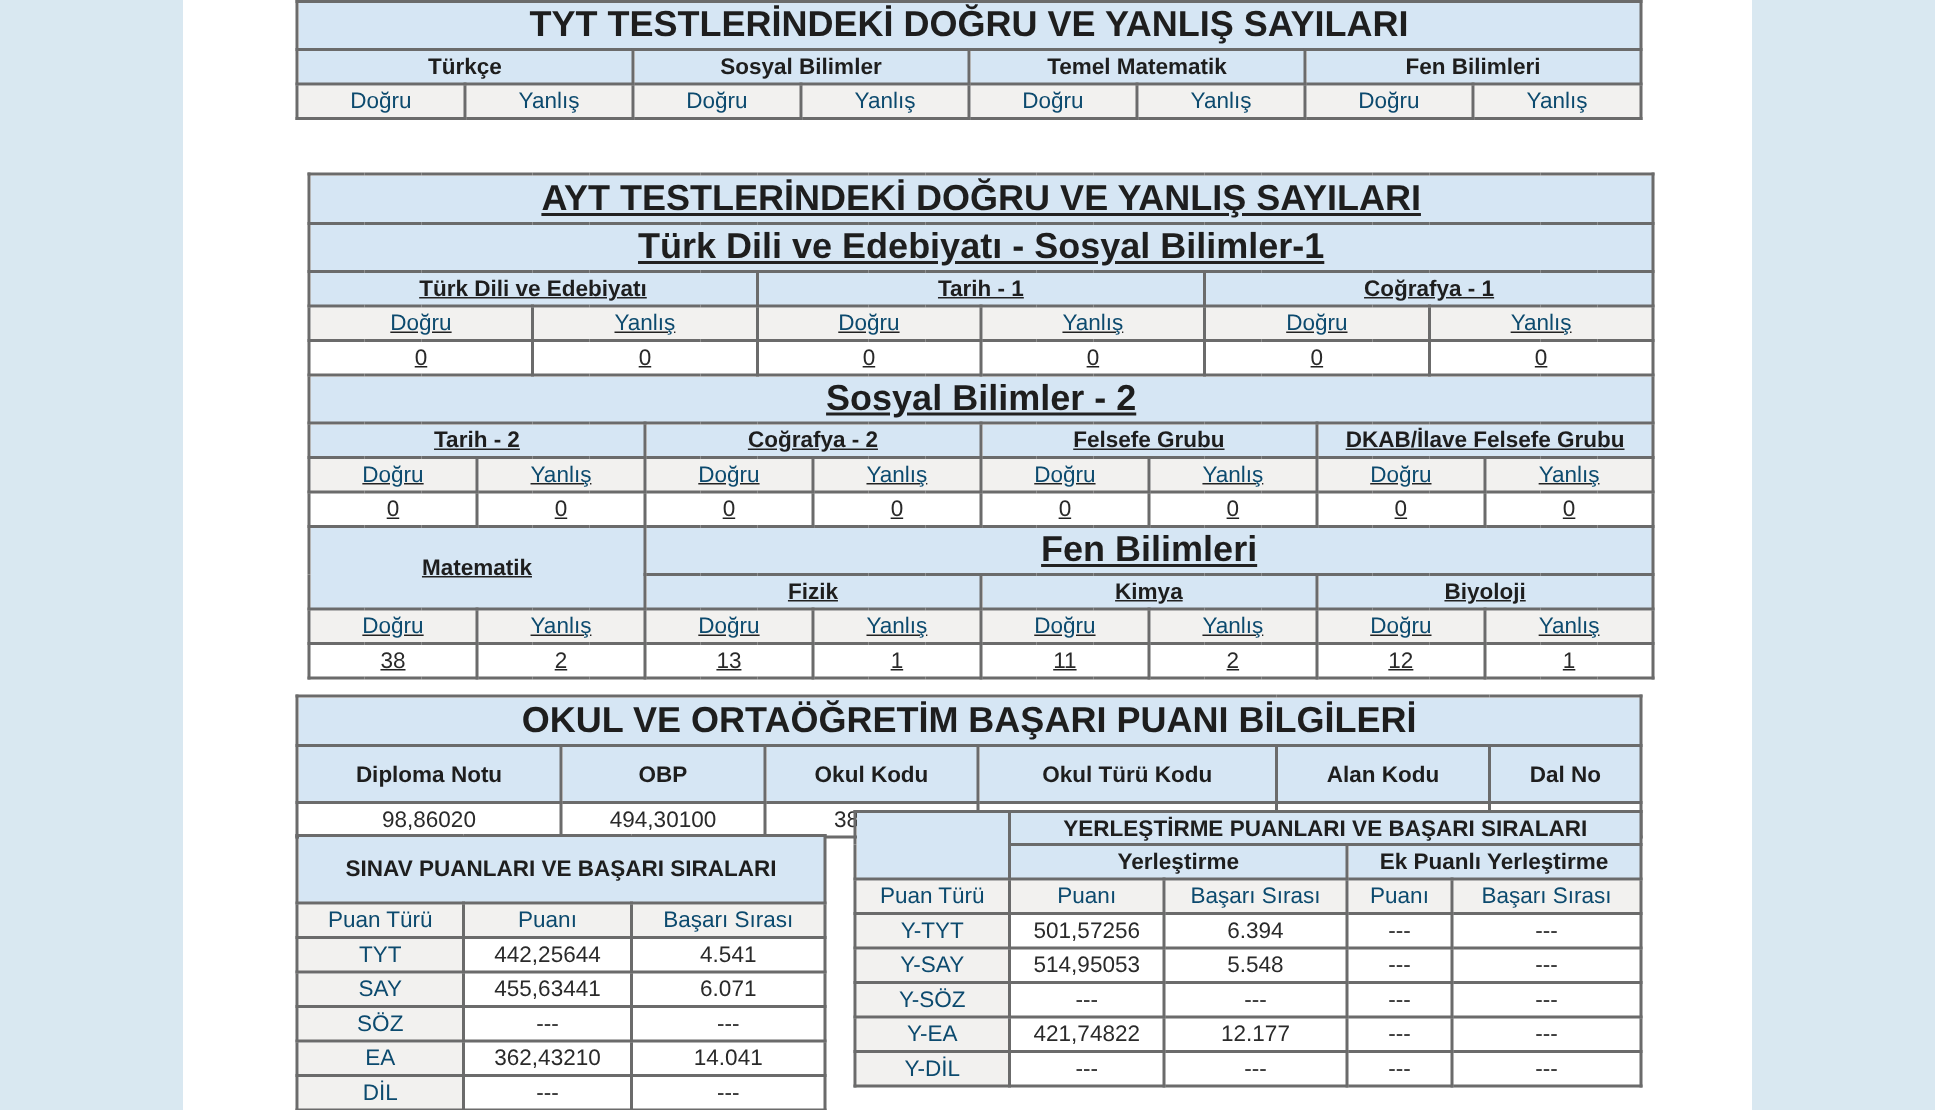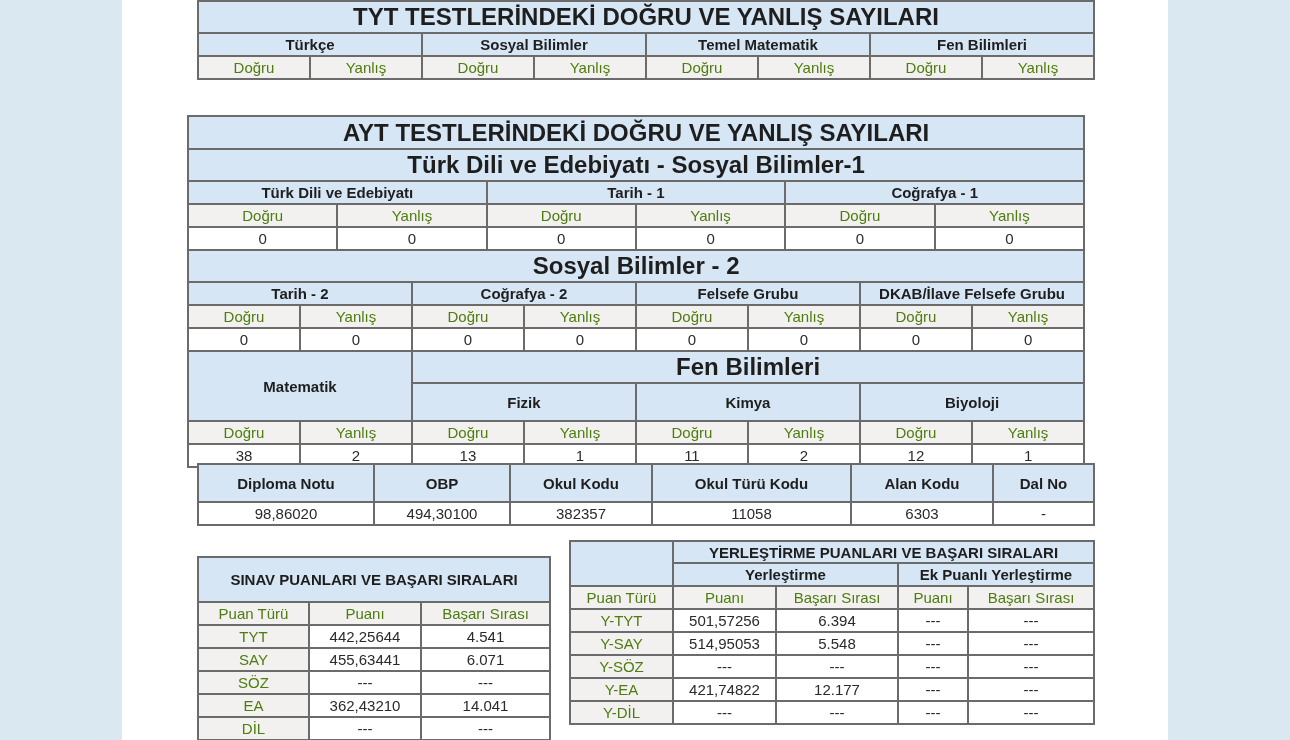--- a/index.html
+++ b/index.html
@@ -22,21 +22,21 @@
   }
   table.t td {
     border:2px solid #6b6b6b;
     text-align:center;
     padding:0;
     overflow:hidden;
     white-space:nowrap;
   }
   .h1 { background:#d6e6f4; font-weight:bold; font-size:24px; color:#1e1e1e; }
   .h2 { background:#d6e6f4; font-weight:bold; font-size:15px; color:#1e1e1e; }
-  .lab { background:#f2f1ef; font-size:15px; color:#4d7c0f; }
+  .lab { background:#f2f1ef; font-size:15px; color:#0c4a6e; }
   .val { background:#ffffff; font-size:15px; color:#2a2a2a; }
 </style>
 </head>
 <body>
 
 <div class="page"></div>
 
 <table class="t" style="left:197px; top:0px; width:896px;">
   <colgroup>
       <col span="8" style="width:112px">
@@ -57,21 +57,21 @@
     <td class="lab">Doğru</td>
     <td class="lab">Yanlış</td>
     <td class="lab">Doğru</td>
     <td class="lab">Yanlış</td>
     <td class="lab">Doğru</td>
     <td class="lab">Yanlış</td>
   </tr>
 </tbody>
   </table>
 
-<table class="t" style="left:187px; top:115px; width:896px;">
+<table class="t" style="left:205px; top:115px; width:896px;text-decoration:underline;">
   <colgroup>
       <col span="24" style="width:37.33px">
     </colgroup>
   <tbody>
       <tr style="height:33px">
     <td class="h1" colspan="24">AYT TESTLERİNDEKİ DOĞRU VE YANLIŞ SAYILARI</td>
   </tr>
   <tr style="height:32px">
     <td class="h1" colspan="24">Türk Dili ve Edebiyatı - Sosyal Bilimler-1</td>
   </tr>
@@ -122,21 +122,21 @@
     <td class="val" colspan="3">0</td>
     <td class="val" colspan="3">0</td>
     <td class="val" colspan="3">0</td>
     <td class="val" colspan="3">0</td>
     <td class="val" colspan="3">0</td>
   </tr>
   <tr style="height:32px">
     <td class="h2" colspan="6" rowspan="2">Matematik</td>
     <td class="h1" colspan="18">Fen Bilimleri</td>
   </tr>
-  <tr style="height:38px">
+  <tr style="height:23px">
     <td class="h2" colspan="6">Fizik</td>
     <td class="h2" colspan="6">Kimya</td>
     <td class="h2" colspan="6">Biyoloji</td>
   </tr>
   <tr style="height:23px">
     <td class="lab" colspan="3">Doğru</td>
     <td class="lab" colspan="3">Yanlış</td>
     <td class="lab" colspan="3">Doğru</td>
     <td class="lab" colspan="3">Yanlış</td>
     <td class="lab" colspan="3">Doğru</td>
@@ -160,20 +160,23 @@
 <table class="t" style="left:197px; top:463px; width:896px;">
   <colgroup>
     <col style="width:176px">
       <col style="width:136px">
       <col style="width:142px">
     <col style="width:199px">
       <col style="width:142px">
       <col style="width:101px">
   </colgroup>
   <tbody>
+      <tr style="height:33px">
+    <td class="h1" colspan="6">OKUL VE ORTAÖĞRETİM BAŞARI PUANI BİLGİLERİ</td>
+  </tr>
   <tr style="height:38px">
     <td class="h2">Diploma Notu</td>
     <td class="h2">OBP</td>
     <td class="h2">Okul Kodu</td>
     <td class="h2">Okul Türü Kodu</td>
     <td class="h2">Alan Kodu</td>
     <td class="h2">Dal No</td>
   </tr>
   <tr style="height:23px">
     <td class="val">98,86020</td>

